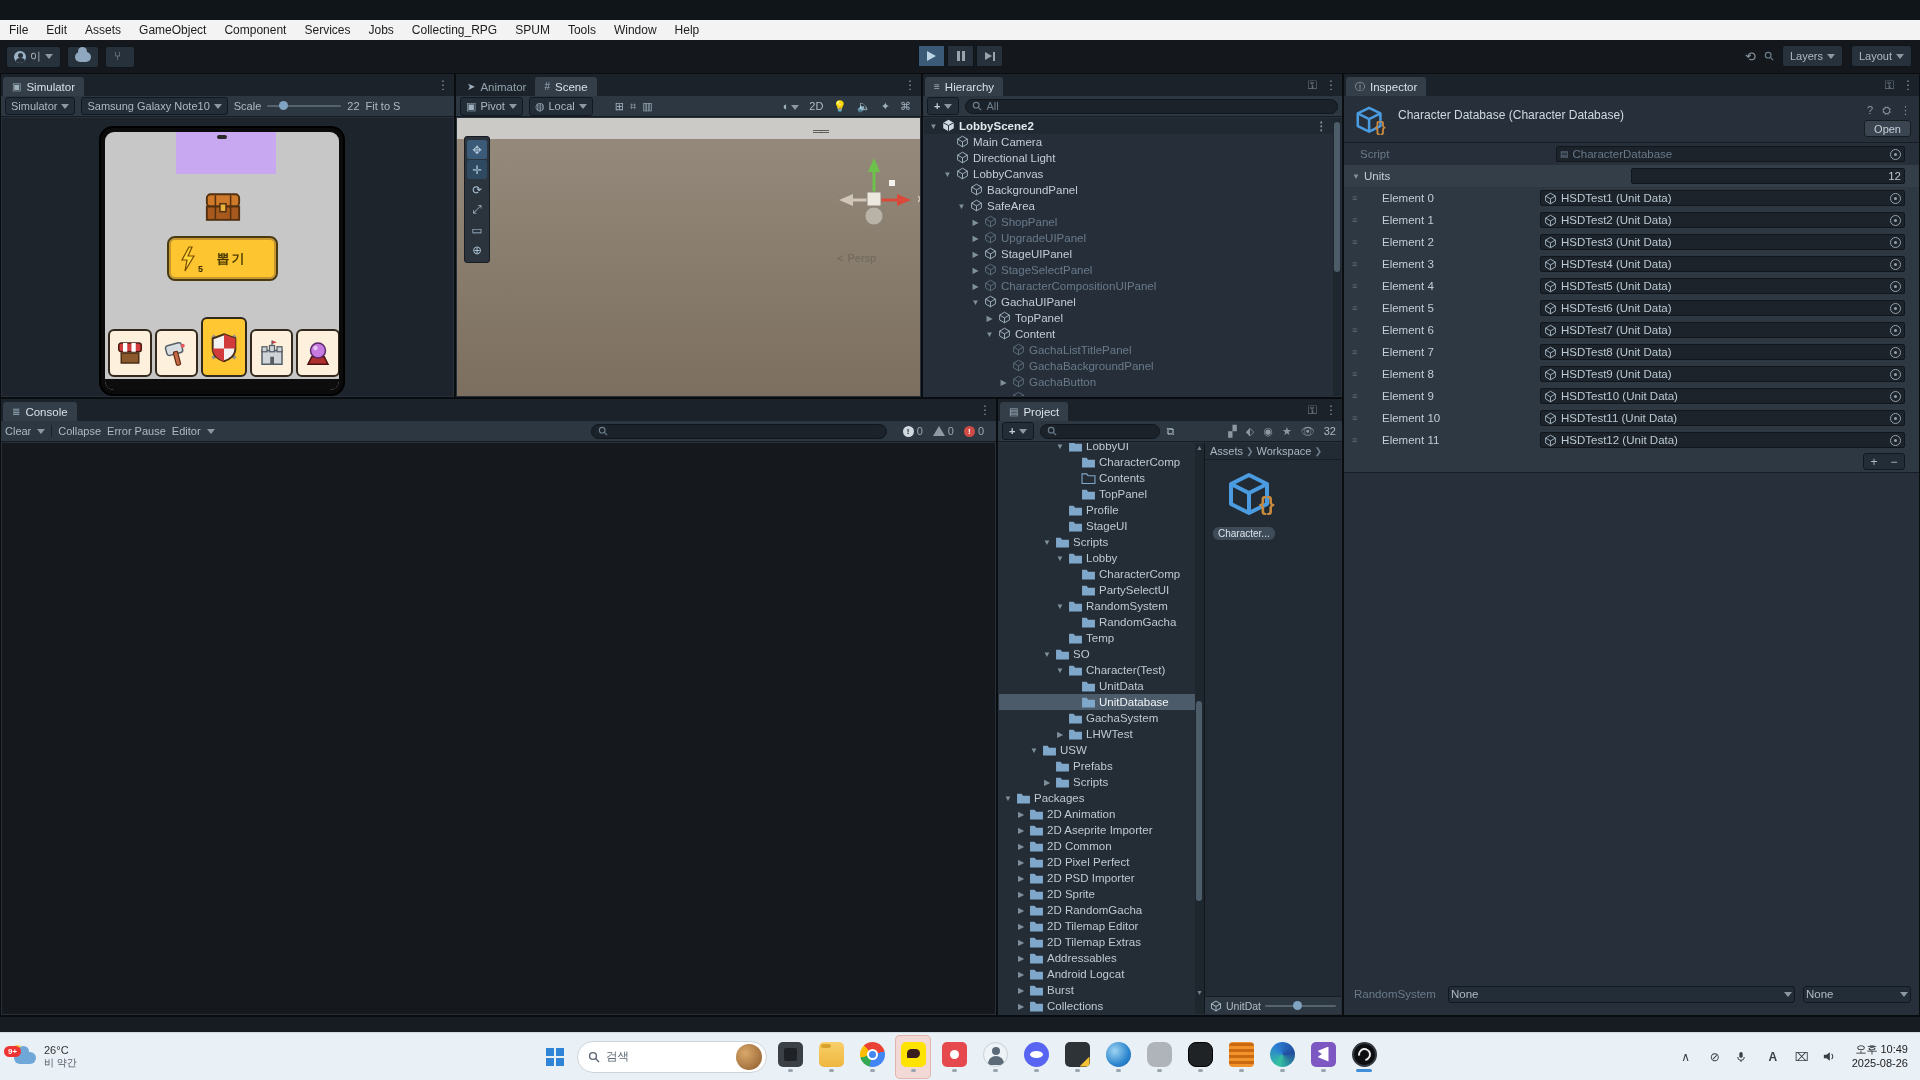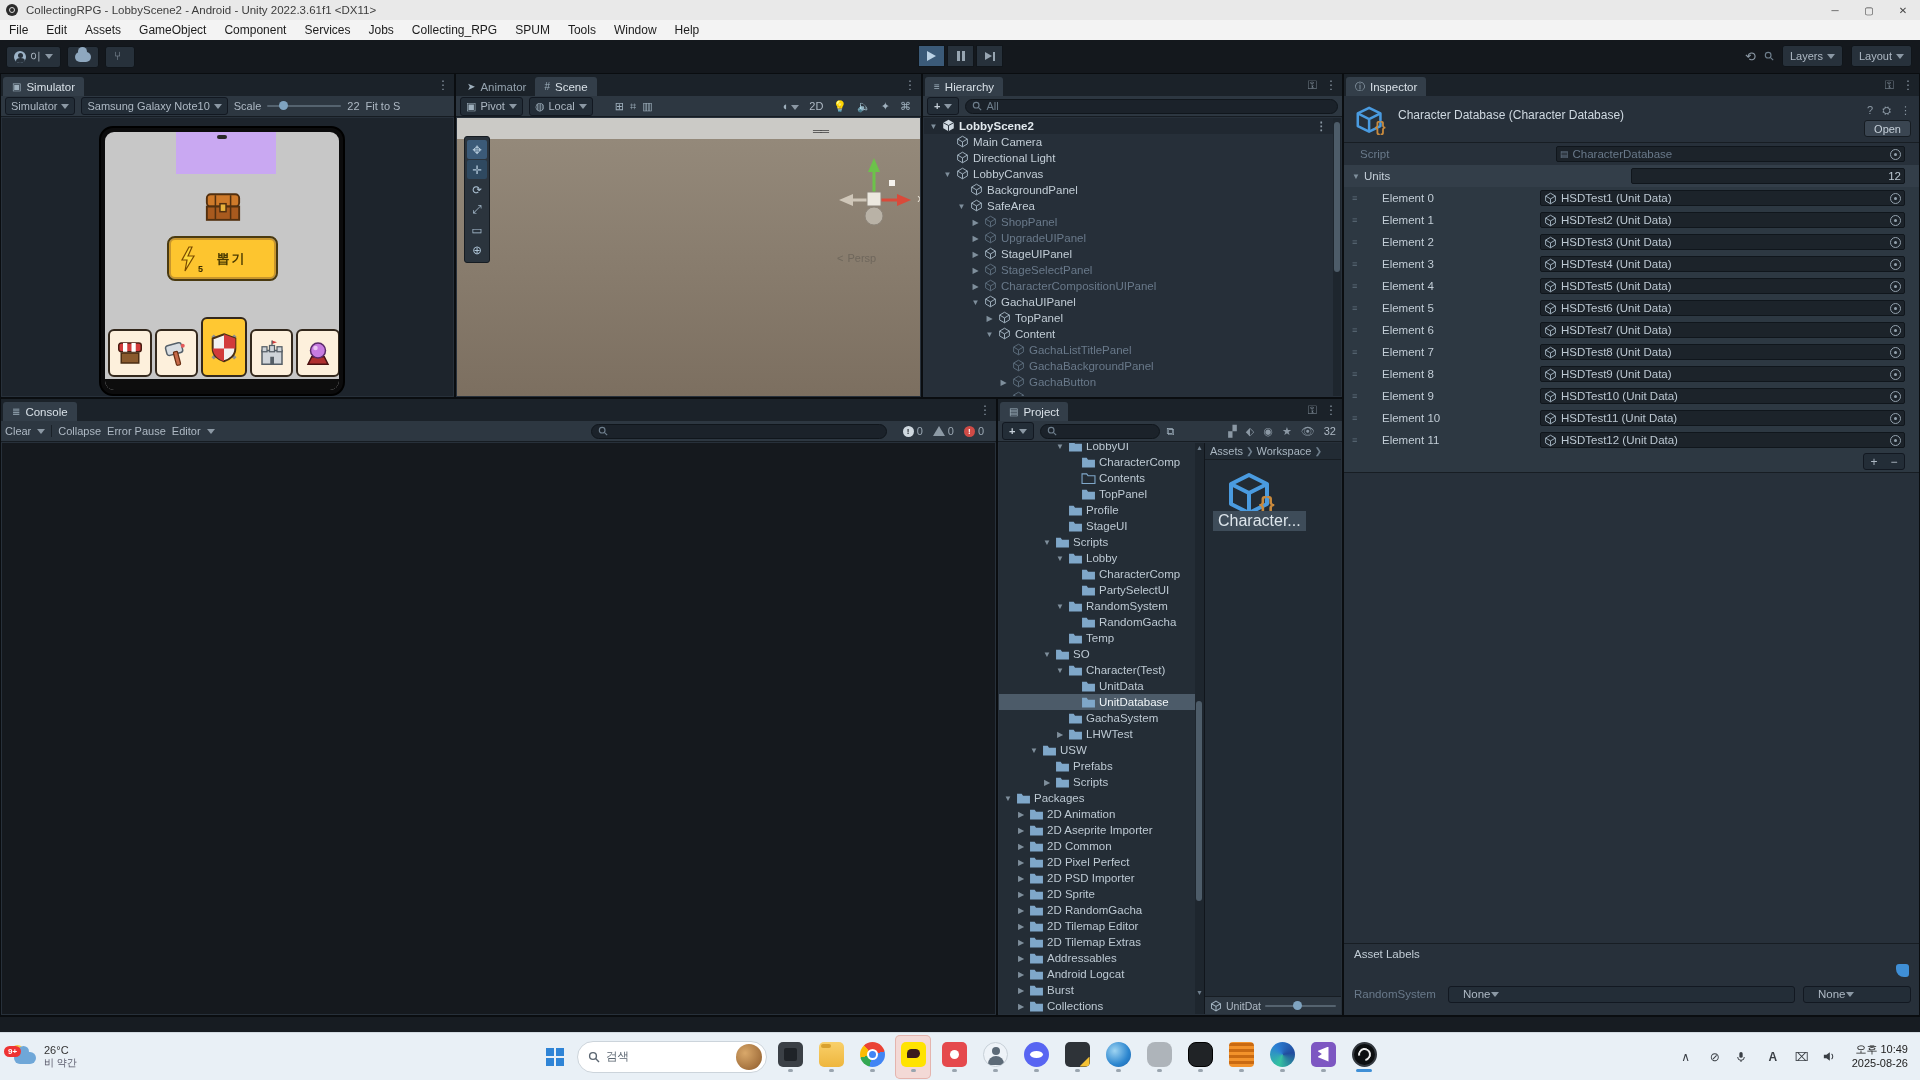--- a/index.html
+++ b/index.html
@@ -112,22 +112,22 @@
   .prow{display:flex;align-items:center;height:16px;gap:3px;white-space:nowrap;color:#bdc9d3;}
   .prow .arr{width:10px;font-size:8px;color:#7f8f9c;text-align:center;flex:none;}
   .prow .fic{width:15px;height:12px;flex:none;}
   .prow.selected{background:#4c5b69;color:#f0f5f8;}
   #proj-vscroll{width:9px;background:#1e262e;position:relative;}
   #proj-right{flex:1;border-left:1px solid #11161c;background:#222b34;position:relative;}
   .crumbs{height:17px;display:flex;align-items:center;gap:3px;padding:0 5px;font-size:11px;color:#a9b6c1;
           border-bottom:1px solid #171d23;white-space:nowrap;overflow:hidden;}
   .crumb-sep{color:#6e7e8c;font-size:9px;}
   #asset-tile{position:absolute;left:20px;top:26px;width:54px;height:54px;}
-  #asset-label{position:absolute;left:8px;top:68px;padding:1px 5px;background:#3e4c59;border-radius:0;
-               font-size:16px;color:#dde5eb;}
+  #asset-label{position:absolute;left:8px;top:84px;padding:1px 5px;background:#3e4c59;border-radius:6px;
+               font-size:10px;color:#dde5eb;}
   #proj-bottombar{position:absolute;left:0;bottom:0;right:0;height:18px;background:#2d3741;border-top:1px solid #171d23;
                   display:flex;align-items:center;gap:4px;padding:0 5px;font-size:10.5px;color:#aeb9c4;}
   .slider-line{flex:1;height:2px;background:#55636f;border-radius:1px;position:relative;}
   .slider-dot{position:absolute;top:-4px;width:9px;height:9px;border-radius:50%;background:#7fa3c0;}
   
   #insp-panel{left:1343px;top:73px;width:577px;height:943px;display:flex;flex-direction:column;}
   #insp-header{height:46px;display:flex;align-items:flex-start;padding:8px 8px 0 10px;gap:10px;position:relative;}
   #insp-title{margin-top:4px;font-size:12px;color:#cfd9e1;}
   #insp-header .hicons{position:absolute;right:8px;top:8px;display:flex;gap:9px;color:#8b98a4;font-size:11px;}
   #open-btn{position:absolute;right:8px;top:24px;height:17px;padding:0 9px;background:#3a4551;border:1px solid #161c22;
@@ -146,21 +146,21 @@
   .ehandle{width:14px;color:#5f6f7c;font-size:9px;flex:none;}
   .elabel{width:174px;flex:none;padding-left:16px;color:#c2cdd6;}
   #elements-footer{display:flex;justify-content:flex-end;padding:2px 14px;background:#2d3842;border-bottom:1px solid #171d23;}
   .pm-box{display:flex;background:#232d37;border:1px solid #121821;border-radius:3px;}
   .pm-btn{width:20px;height:15px;display:flex;align-items:center;justify-content:center;color:#aeb9c4;font-size:12px;}
   #insp-spacer{flex:1;}
   #asset-labels{border-top:1px solid #171d23;padding:4px 10px 2px;color:#c2cdd6;position:relative;height:40px;}
   .blue-pen{position:absolute;right:10px;top:20px;width:13px;height:13px;background:#3f8fd6;border-radius:3px 3px 3px 8px;}
   #bundle-row{display:flex;align-items:center;gap:8px;padding:0 8px 10px 10px;height:32px;}
   #bundle-row .bsel{height:17px;background:#232d37;border:1px solid #121821;border-radius:3px;display:flex;
-                    align-items:center;padding:0 14px;color:#aeb9c4;}
+                    align-items:center;justify-content:space-between;padding:0 2px;color:#aeb9c4;}
   
   #statusbar{position:absolute;left:0;top:1016px;width:1920px;height:16px;background:#171c22;border-top:1px solid #0a0d10;}
   
   #taskbar{position:absolute;left:0;top:1032px;width:1920px;height:48px;background:#e9f0f6;border-top:1px solid #d3dbe2;
            display:flex;align-items:center;color:#222;}
   #weather{display:flex;align-items:center;gap:6px;padding-left:10px;position:relative;width:120px;}
   #weather-badge{position:absolute;left:4px;top:2px;background:#e33;color:#fff;font-size:8px;font-weight:bold;
                  border-radius:7px;padding:1px 4px;z-index:2;}
   .wicon{width:28px;height:26px;position:relative;}
   .wicon .sun{position:absolute;left:1px;top:1px;width:13px;height:13px;border-radius:50%;background:#f7c948;}
@@ -207,29 +207,20 @@
   .k-unity::after{content:"";position:absolute;inset:4px;border:2px solid #e8e8e8;border-radius:50%;border-bottom-color:transparent;transform:rotate(35deg);}
   #tray{margin-left:auto;display:flex;align-items:center;gap:13px;padding-right:12px;color:#3a3f45;font-size:12px;}
   #clock{text-align:right;font-size:11px;line-height:1.25;color:#222;}
   .tray-ic{width:16px;text-align:center;}
 </style>
 </head>
 <body>
 
 <div id="root">
 
-  <div class="titlebar">
-    <span class="tb-appicon"></span>
-    <span>CollectingRPG - LobbyScene2 - Android - Unity 2022.3.61f1 &lt;DX11&gt;</span>
-    <div class="win-controls">
-      <div class="win-btn">─</div>
-      <div class="win-btn">▢</div>
-      <div class="win-btn">✕</div>
-    </div>
-  </div>
 
   <div class="menubar" id="menubar">
       <span class="menu-item">File</span>
       <span class="menu-item">Edit</span>
       <span class="menu-item">Assets</span>
       <span class="menu-item">GameObject</span>
       <span class="menu-item">Component</span>
       <span class="menu-item">Services</span>
       <span class="menu-item">Jobs</span>
       <span class="menu-item">Collecting_RPG</span>
@@ -1291,24 +1282,20 @@
           </div>
         </div>
       </div>
     <div id="elements-footer">
       <div class="pm-box">
         <div class="pm-btn">+</div>
         <div class="pm-btn">−</div>
       </div>
     </div>
     <div id="insp-spacer"></div>
-    <div id="asset-labels">
-      <span>Asset Labels</span>
-      <span class="blue-pen"></span>
-    </div>
     <div id="bundle-row">
       <span class="dim" style="width:86px;">RandomSystem</span>
       <div class="bsel" style="flex:1;">
         <span>None</span>
         <span class="caret"></span>
       </div>
       <div class="bsel" style="width:108px;">
         <span>None</span>
         <span class="caret"></span>
       </div>

